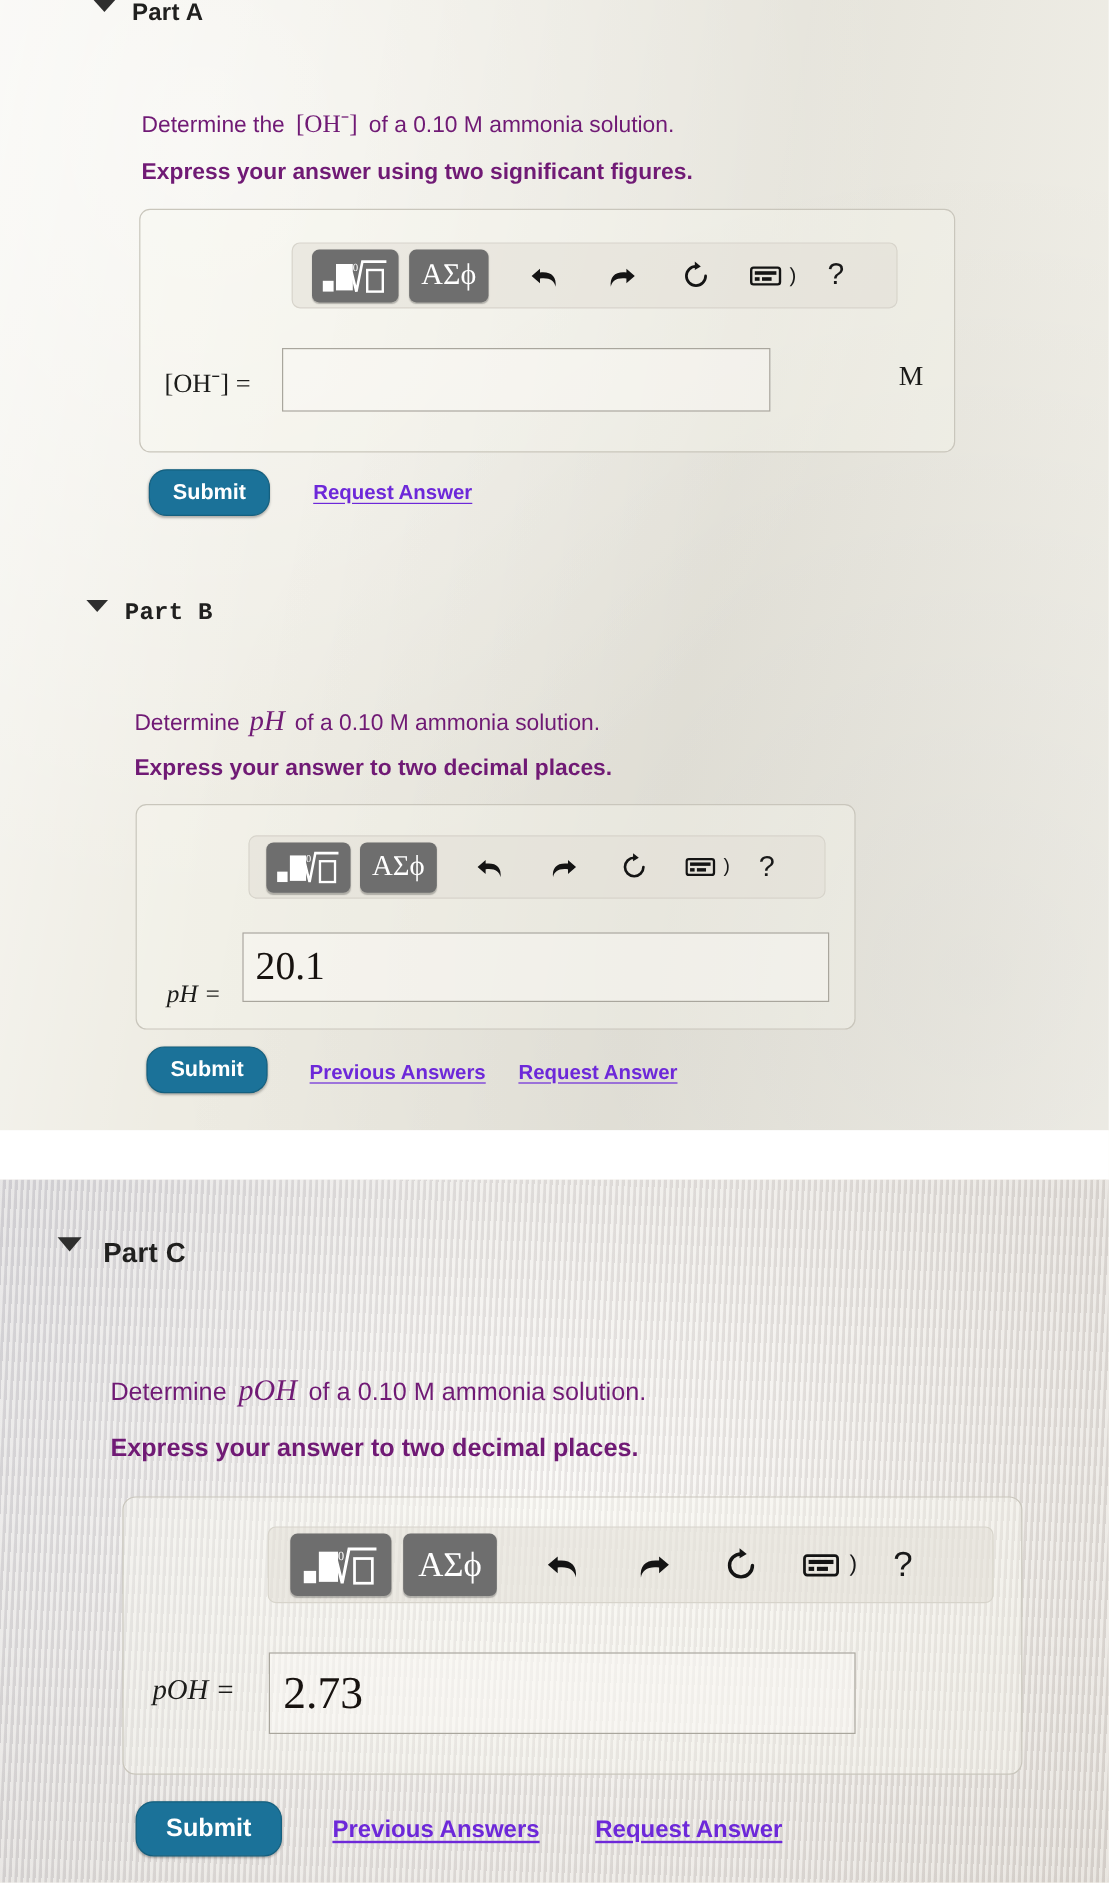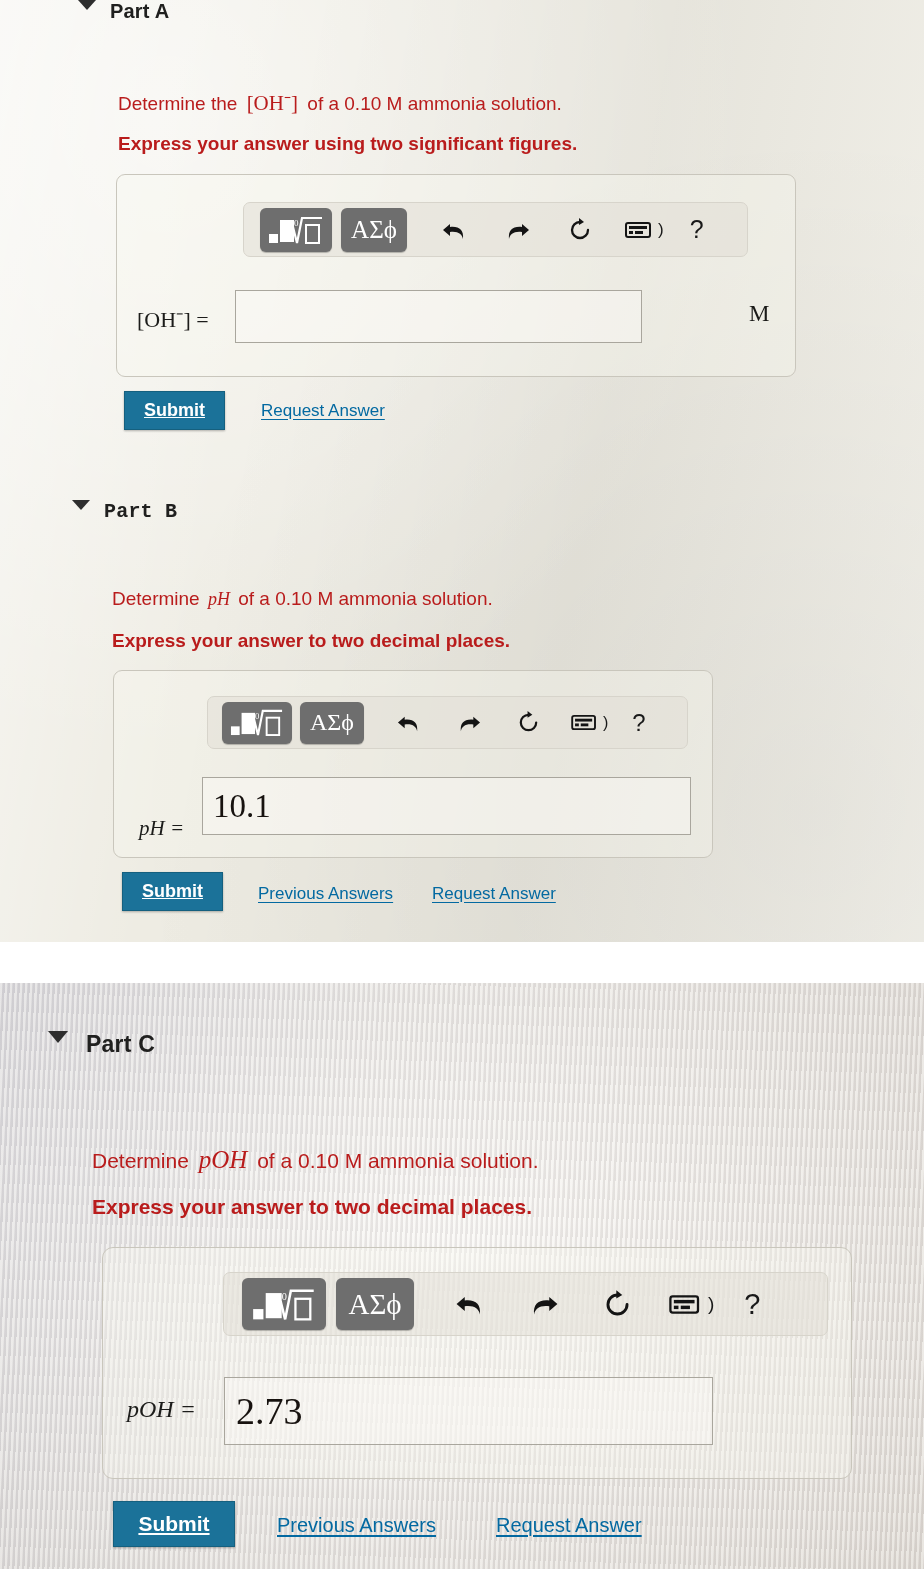--- a/index.html
+++ b/index.html
@@ -39,25 +39,25 @@
   }
 
   
   .part-header{position:absolute;display:flex;gap:14px;}
   .caret{
     width:0;height:0;border-left:9px solid transparent;border-right:9px solid transparent;
     border-top:10px solid #2e2e2e;display:block;
   }
   .part-title{font-size:20px;font-weight:bold;color:#20201f;letter-spacing:.2px;}
 
-  .qline{position:absolute;color:#b91c1c;}
+  .qline{position:absolute;color:#701a75;}
   .qline.normal{font-size:19px;}
   .qline.bold{font-size:19px;font-weight:bold;}
   .serif{font-family:"Liberation Serif", serif;font-size:21px;}
-  .ital{font-family:"Liberation Serif", serif;font-style:italic;font-size:18px;}
+  .ital{font-family:"Liberation Serif", serif;font-style:italic;font-size:24px;}
 
   
   .answer-card{
     position:absolute;box-sizing:border-box;
     border:1px solid #c9c6bc;border-radius:9px;
     background:rgba(250,248,242,.35);
   }
   .toolbar{
     position:absolute;box-sizing:border-box;
     border:1px solid #d7d4cb;border-radius:7px;
@@ -77,28 +77,27 @@
     border:1px solid #a9a69d;background:rgba(252,251,246,.45);
     display:flex;align-items:center;
   }
   .field-value{
     font-family:"Liberation Serif", serif;color:#17120f;
   }
   .unit{position:absolute;font-family:"Liberation Serif", serif;color:#1a1a18;}
 
   .btn-submit{
     position:absolute;box-sizing:border-box;
-    background:#1b7299;border:1px solid #15607f;border-radius:0;
+    background:#1b7299;border:1px solid #15607f;border-radius:15px;
     color:#fff;font-weight:bold;
     display:flex;align-items:center;justify-content:center;
     box-shadow:0 1px 2px rgba(0,0,0,.28);
-    text-decoration:underline;
   }
   .link{
-    position:absolute;color:#0369a1;font-weight:normal;
+    position:absolute;color:#6d28d9;font-weight:bold;
     text-decoration:underline;text-underline-offset:3px;
   }
 
   
   #pane-top .content{filter:blur(.22px);}
   #pane-bottom .content{filter:blur(.35px);}
   .content{position:absolute;inset:0;}
 </style>
 </head>
 <body>
@@ -223,21 +222,21 @@
               <rect x="4" y="11" width="4" height="3" fill="#141414"></rect>
               <rect x="10" y="11" width="8" height="3" fill="#141414"></rect>
             </svg>
           <span style="font-size:16px;margin-left:3px;">)</span>
         </div>
         <div class="tb-icon" style="margin-left:24px;font-size:24px;">?</div>
       </div>
 
       <div class="field-label ital" style="left:25px;top:120px;font-size:21px;margin-top:25px;">pH =</div>
       <div class="field-box" style="left:88px;top:106px;width:489px;height:58px;">
-        <span class="field-value" style="font-size:33px;padding-left:10px;">10.1</span>
+        <span class="field-value" style="font-size:33px;padding-left:10px;">20.1</span>
       </div>
     </div>
 
     <div class="btn-submit" style="left:122px;top:872px;width:101px;height:39px;font-size:18px;">Submit</div>
     <div class="link" style="left:258px;top:884px;font-size:17px;">Previous Answers</div>
     <div class="link" style="left:432px;top:884px;font-size:17px;">Request Answer</div>
 
   </div>
 </div>
 

